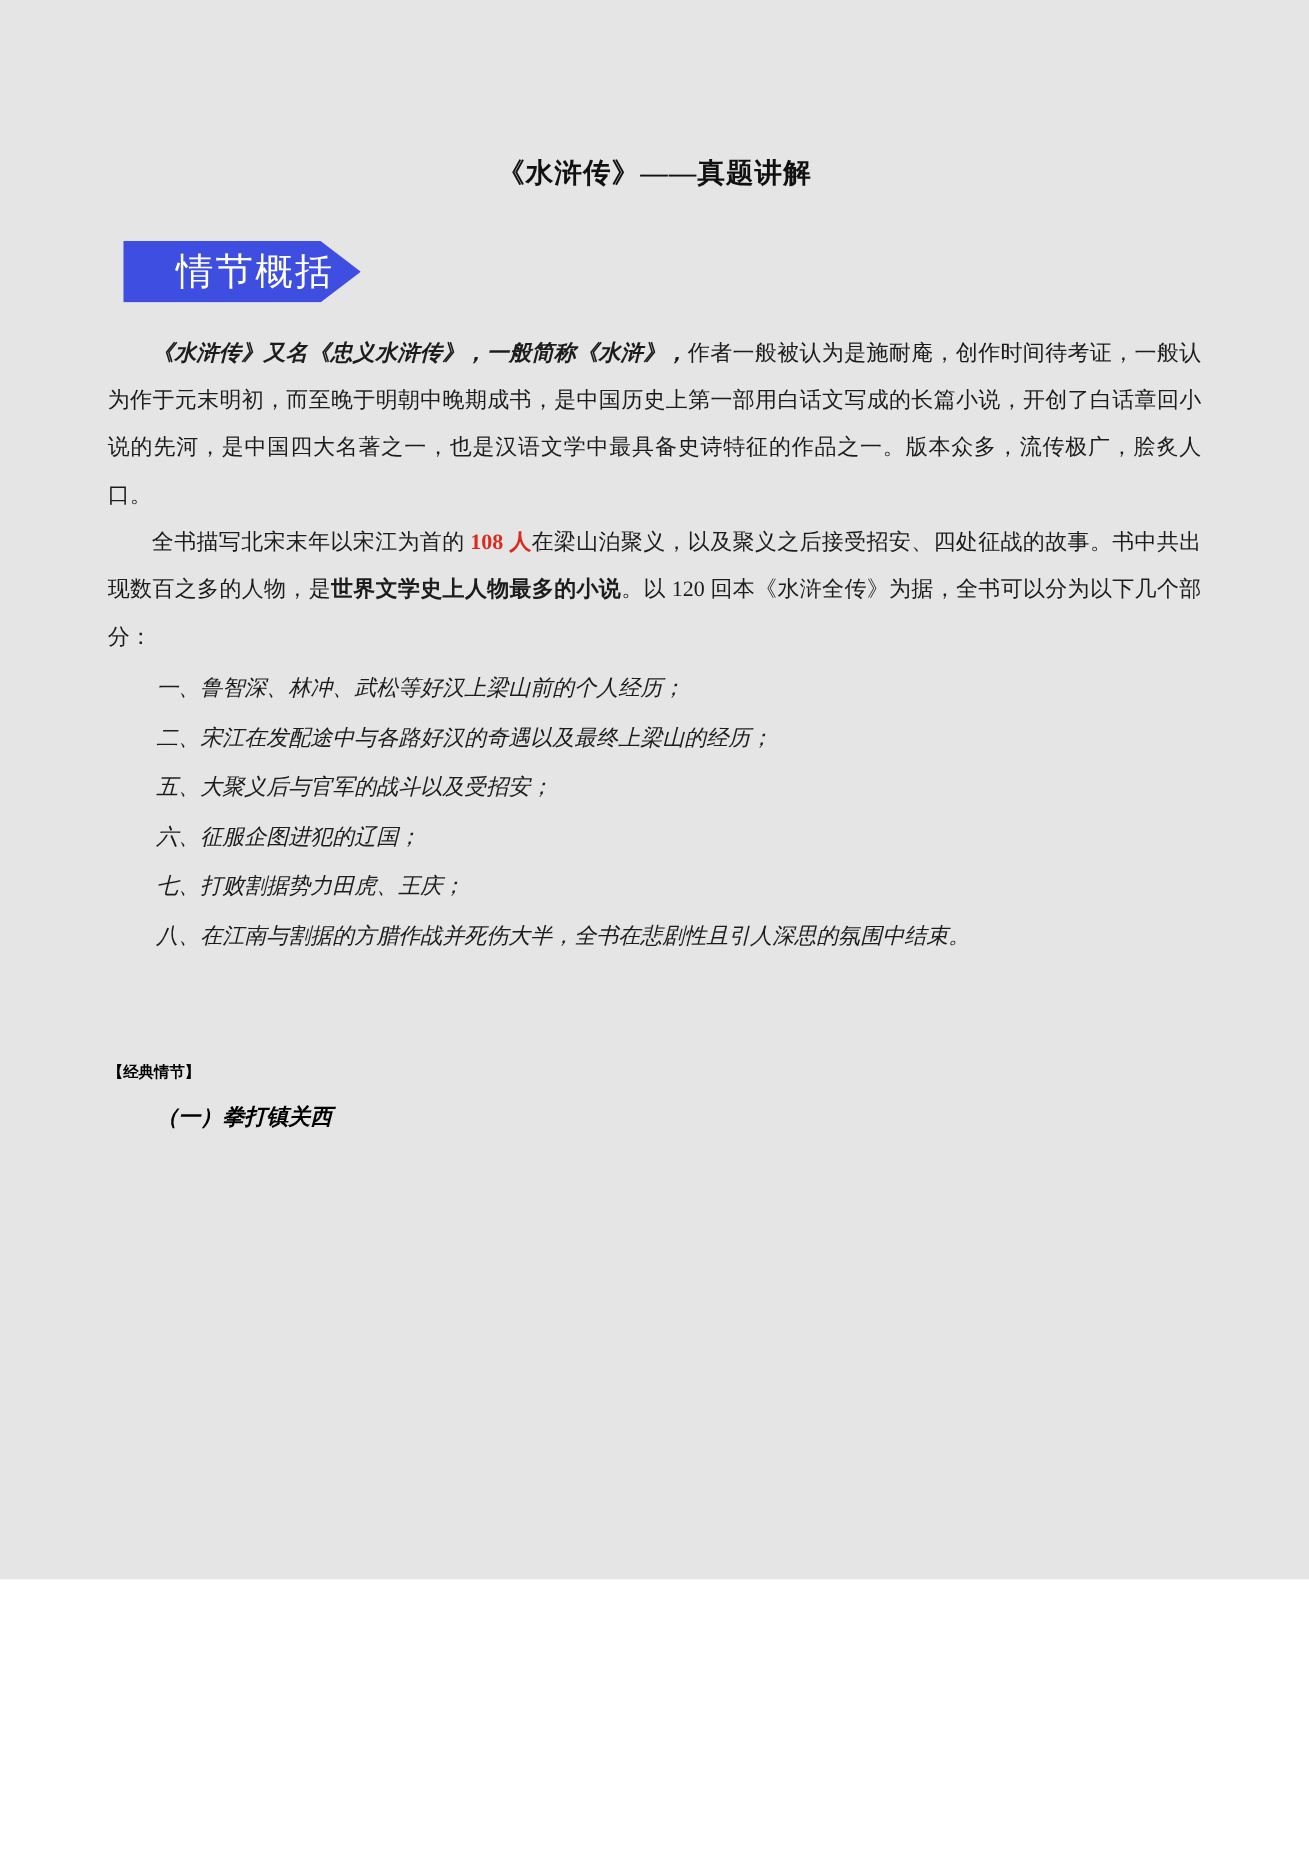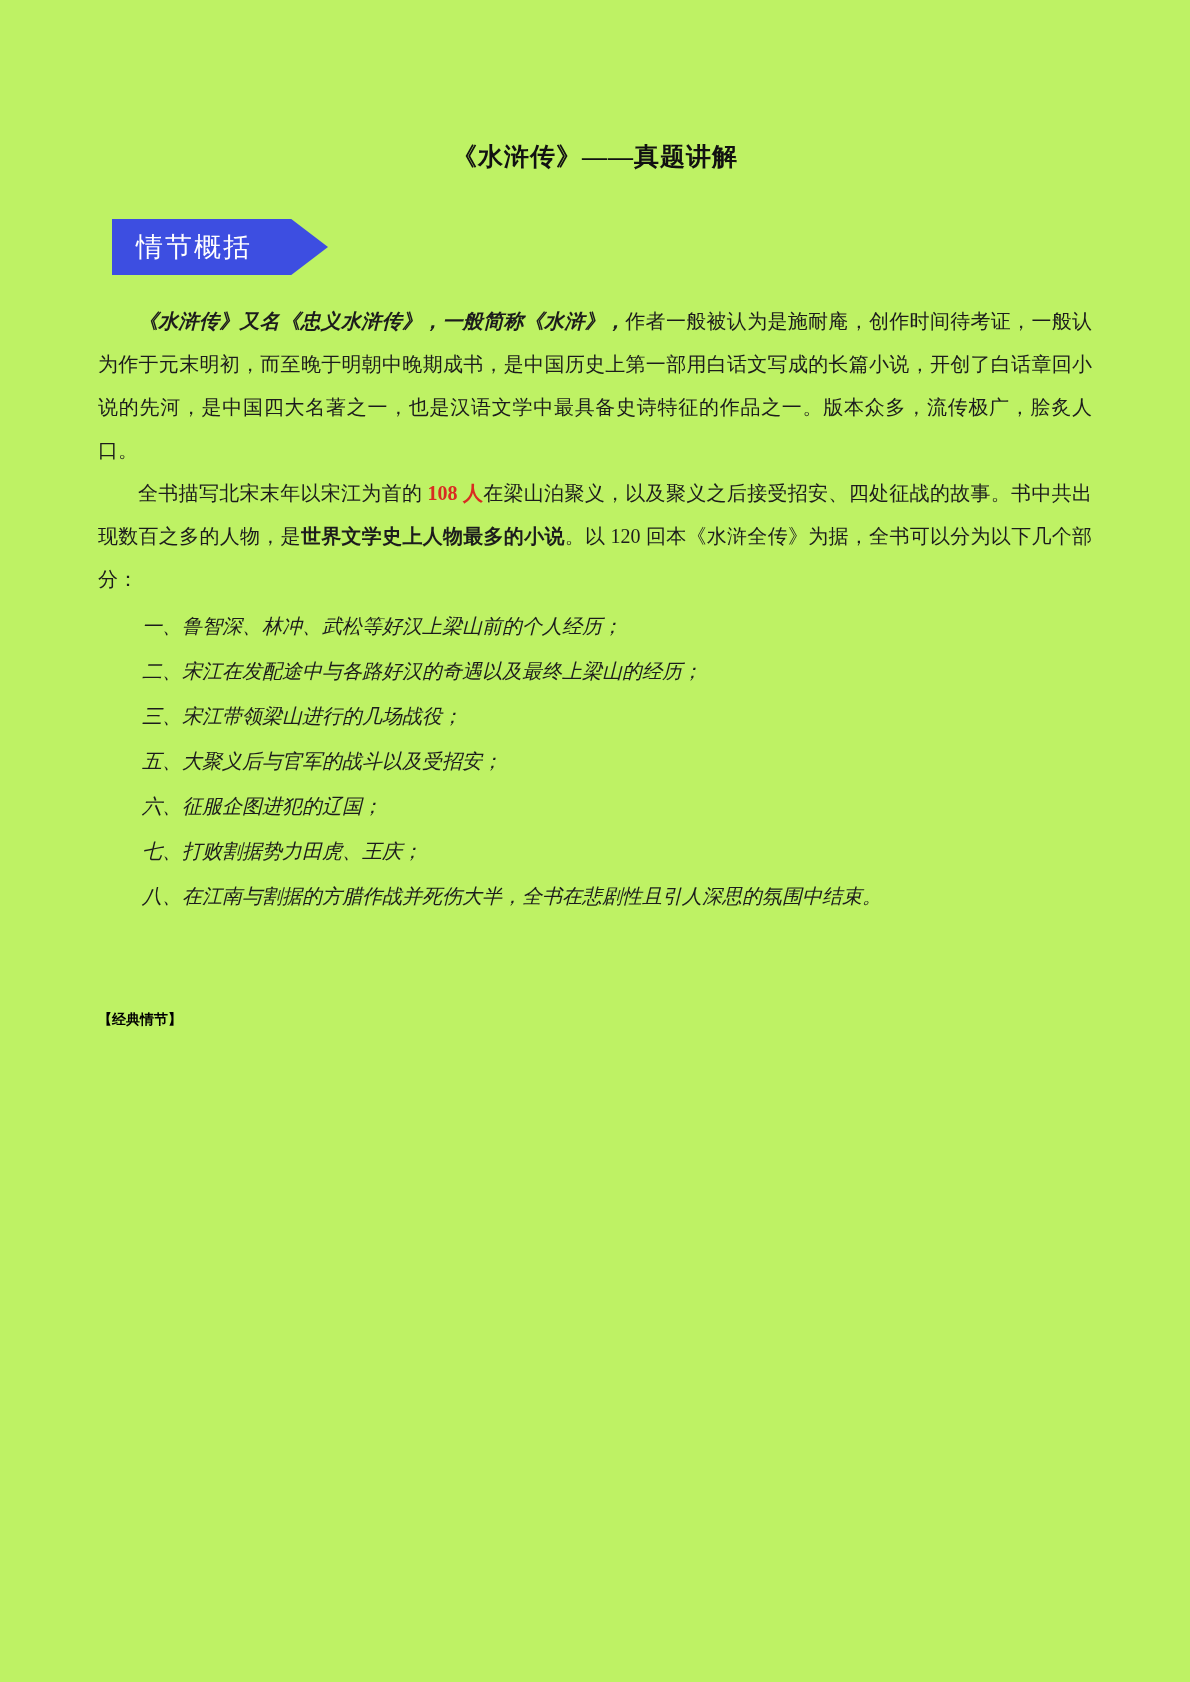--- a/index.html
+++ b/index.html
@@ -10,22 +10,22 @@
   * { margin: 0; padding: 0; box-sizing: border-box; }
   html, body { background: #ffffff; }
   body {
     width: 1190px;
     font-family: "Liberation Serif", "DejaVu Serif", serif;
     color: var(--ink);
   }
   .page {
     position: relative;
     width: 1190px;
-    height: 1682px;
-    background: #bef264;
+    height: 1436px;
+    background: #e5e5e5;
     padding: 0 98px;
     overflow: hidden;
   }
   .title {
     padding-top: 140px;
     text-align: center;
     font-size: 25px;
     font-weight: bold;
     letter-spacing: 1px;
     color: #111;
@@ -35,23 +35,23 @@
     margin-left: 14px;
     width: 216px;
     height: 56px;
     background: var(--banner-blue);
     clip-path: polygon(0 0, 83% 0, 100% 50%, 83% 100%, 0 100%);
     display: flex;
     align-items: center;
   }
   .banner-label {
     color: #ffffff;
-    font-size: 27px;
+    font-size: 34px;
     font-family: "Liberation Sans", "DejaVu Sans", sans-serif;
-    padding-left: 24px;
+    padding-left: 48px;
     letter-spacing: 2px;
     white-space: nowrap;
   }
   .para {
     font-size: 20px;
     line-height: 43px;
     text-align: justify;
     text-indent: 2em;
     color: var(--ink);
   }
@@ -95,24 +95,24 @@
     <span class="banner-label">情节概括</span>
   </div>
 
   <p class="para intro-p1"><span class="bold-italic">《水浒传》又名《忠义水浒传》，一般简称《水浒》，</span><span>作者一般被认为是施耐庵，创作时间待考证，一般认为作于元末明初，而至晚于明朝中晚期成书，是中国历史上第一部用白话文写成的长篇小说，开创了白话章回小说的先河，是中国四大名著之一，也是汉语文学中最具备史诗特征的作品之一。版本众多，流传极广，脍炙人口。</span></p>
 
   <p class="para intro-p2"><span>全书描写北宋末年以宋江为首的 </span><span class="red">108 人</span><span>在梁山泊聚义，以及聚义之后接受招安、四处征战的故事。书中共出现数百之多的人物，是</span><span class="bold">世界文学史上人物最多的小说</span><span>。以 120 回本《水浒全传》为据，全书可以分为以下几个部分：</span></p>
 
   <div class="parts">
     <div class="part-item">一、鲁智深、林冲、武松等好汉上梁山前的个人经历；</div>
     <div class="part-item">二、宋江在发配途中与各路好汉的奇遇以及最终上梁山的经历；</div>
-    <div class="part-item">三、宋江带领梁山进行的几场战役；</div>
     <div class="part-item">五、大聚义后与官军的战斗以及受招安；</div>
     <div class="part-item">六、征服企图进犯的辽国；</div>
     <div class="part-item">七、打败割据势力田虎、王庆；</div>
     <div class="part-item">八、在江南与割据的方腊作战并死伤大半，全书在悲剧性且引人深思的氛围中结束。</div>
   </div>
 
   <h2 class="classic-heading">【经典情节】</h2>
 
+  <h3 class="episode-title">（一）拳打镇关西</h3>
 
 
 </div>
 
 </body></html>

